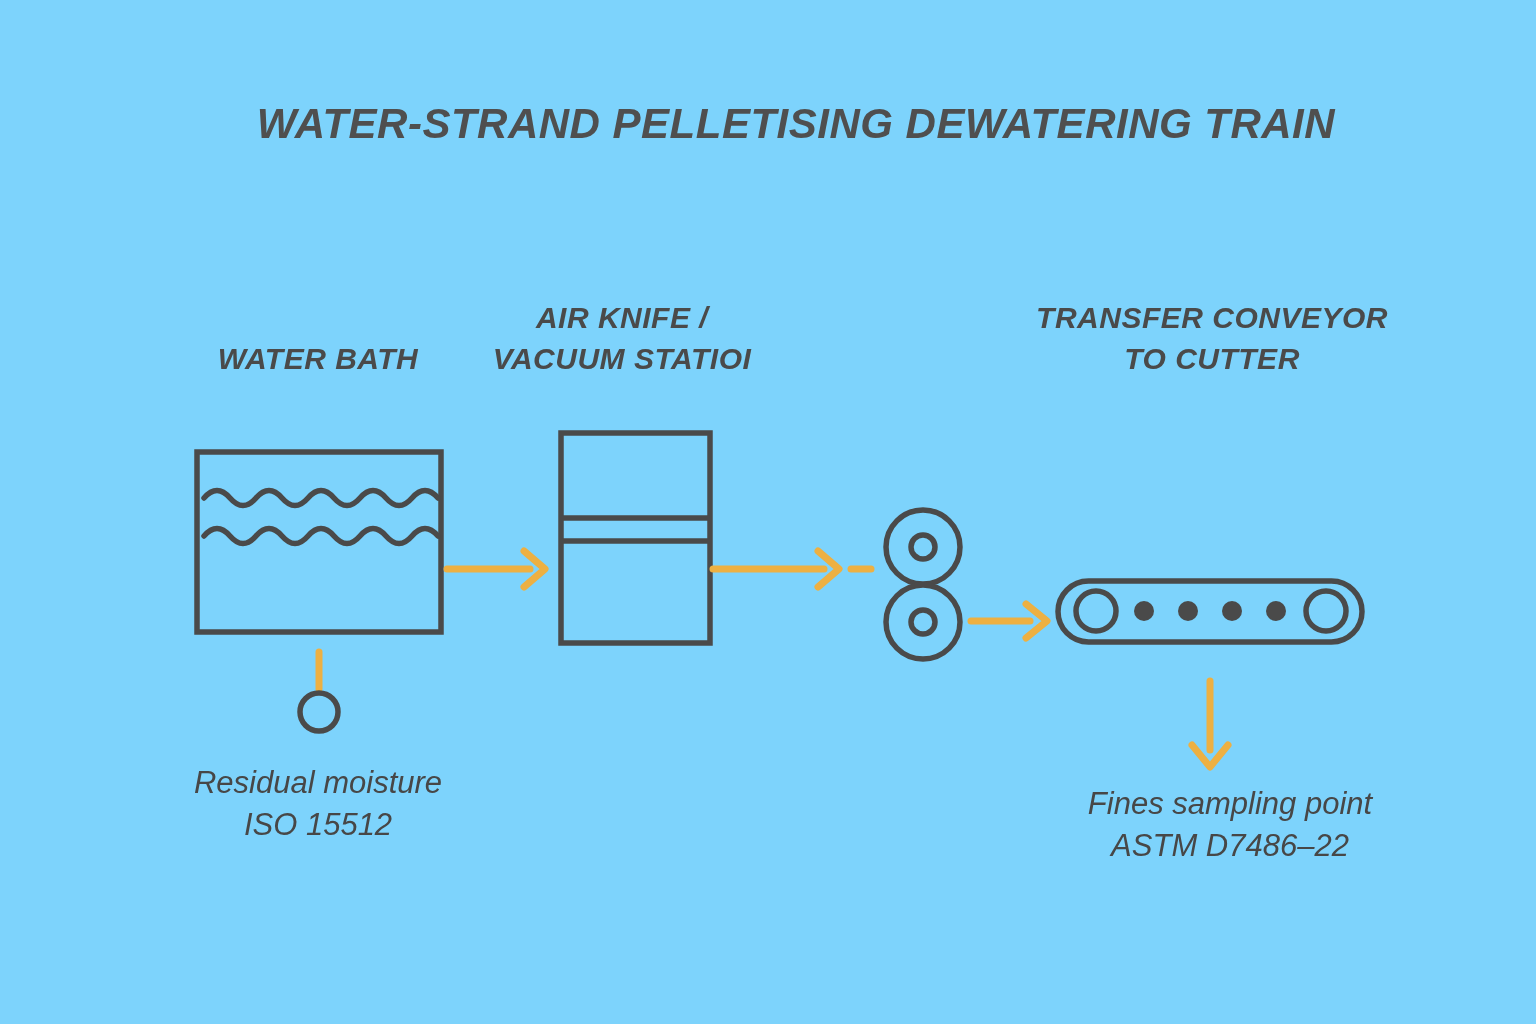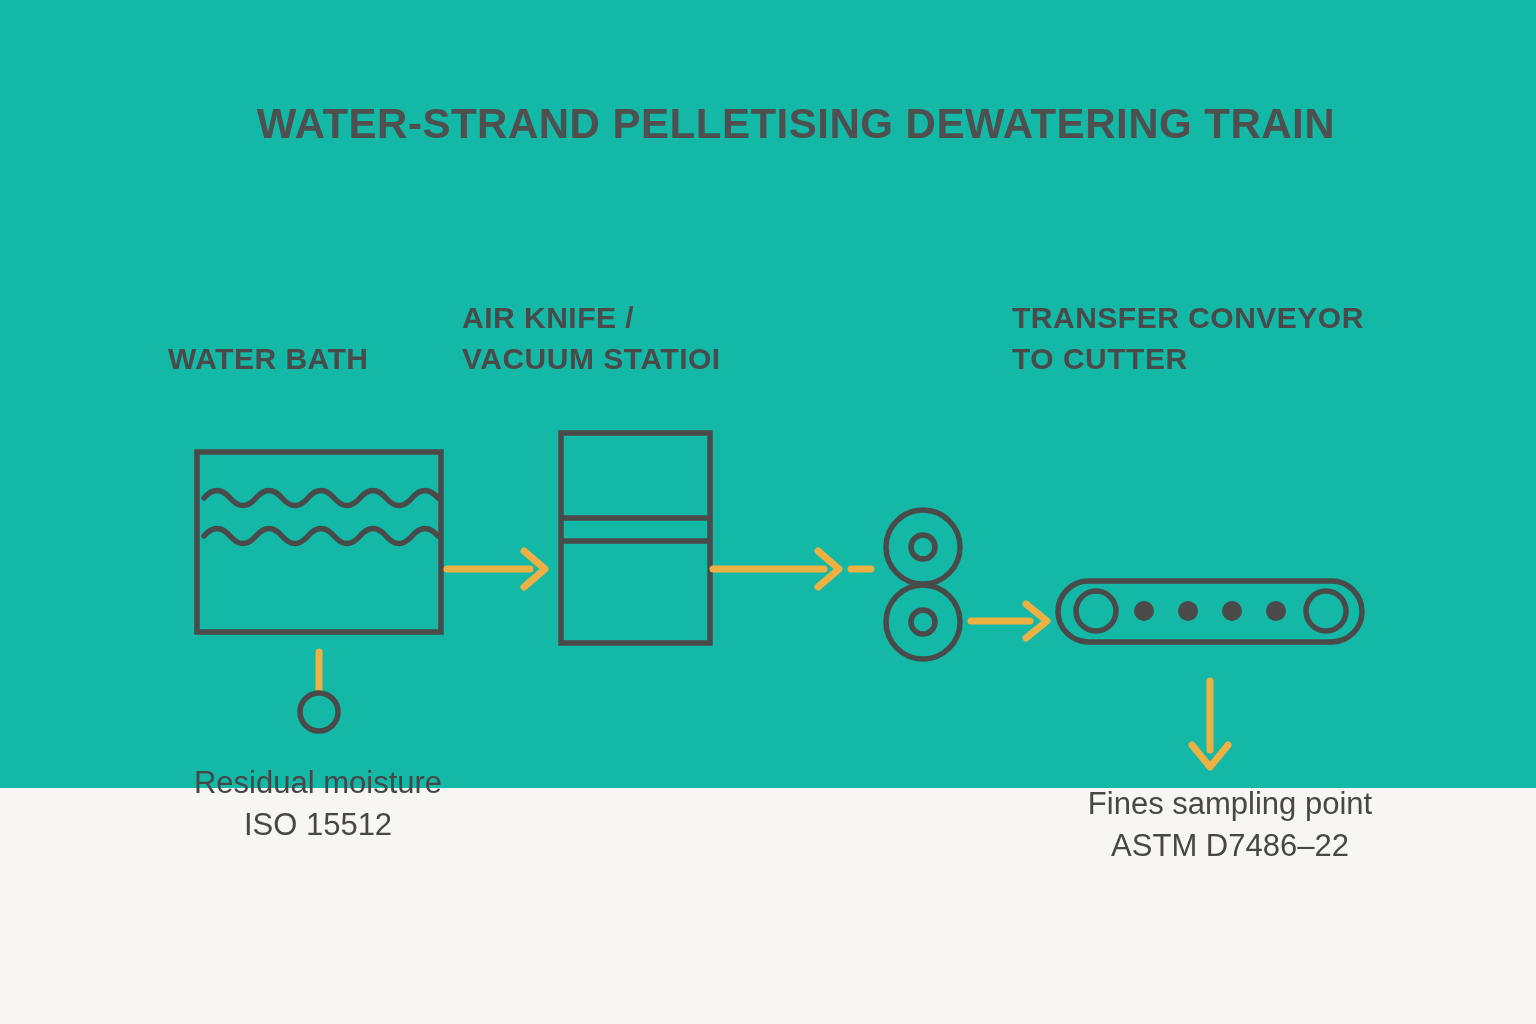--- a/index.html
+++ b/index.html
@@ -9,38 +9,39 @@
     height: 1024px;
     overflow: hidden;
   }
   body {
     background: #f7f6f4;
     font-family: "Liberation Sans", sans-serif;
   }
   .stage {
     position: relative;
     width: 1536px;
-    height: 788px;
-    background: #14b8a6;
+    height: 1024px;
+    background: #7dd3fc;
+    font-style: italic;
   }
   .title {
     position: absolute;
     top: 100px;
     left: 28px;
     width: 1536px;
     margin: 0;
     text-align: center;
     font-size: 42px;
     font-weight: bold;
     letter-spacing: 0.5px;
     color: #4f4f4f;
   }
   .node-label {
     position: absolute;
-    text-align: left;
+    text-align: center;
     font-weight: bold;
     font-size: 30px;
     letter-spacing: 0.5px;
     color: #4a4a4a;
     line-height: 41px;
   }
   .node-label div { display: block; }
   .label-water-bath   { top: 338px; left: 168px; width: 300px; }
   .label-air-knife    { top: 297px; left: 462px; width: 320px; }
   .label-nip-rollers  { top: 449px; left: 806px; width: 300px; }

